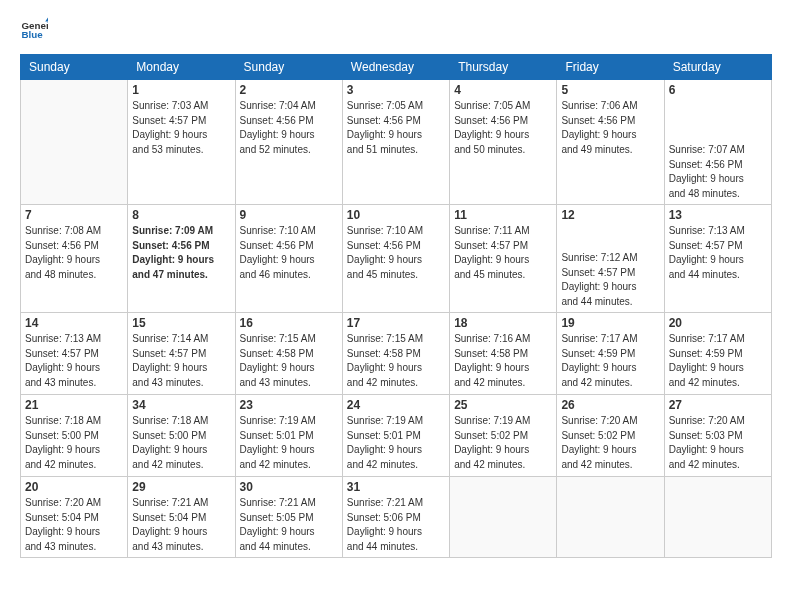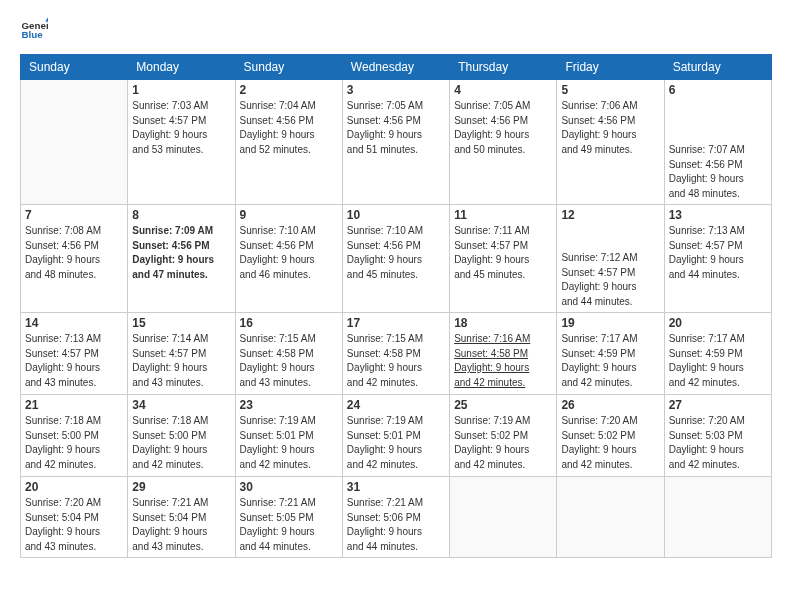--- a/index.html
+++ b/index.html
@@ -238,21 +238,21 @@
           </td>
           <td>
             <div class="day-num">17</div>
             <div class="day-info" style="white-space: pre-line;">Sunrise: 7:15 AM
 Sunset: 4:58 PM
 Daylight: 9 hours
 and 42 minutes.</div>
           </td>
           <td>
             <div class="day-num">18</div>
-            <div class="day-info" style="white-space: pre-line; text-decoration: underline;">Sunrise: 7:16 AM
+            <div class="day-info" style="white-space: pre-line;">Sunrise: 7:16 AM
 Sunset: 4:58 PM
 Daylight: 9 hours
 and 42 minutes.</div>
           </td>
           <td>
             <div class="day-num">19</div>
             <div class="day-info" style="white-space: pre-line;">Sunrise: 7:17 AM
 Sunset: 4:59 PM
 Daylight: 9 hours
 and 42 minutes.</div>

